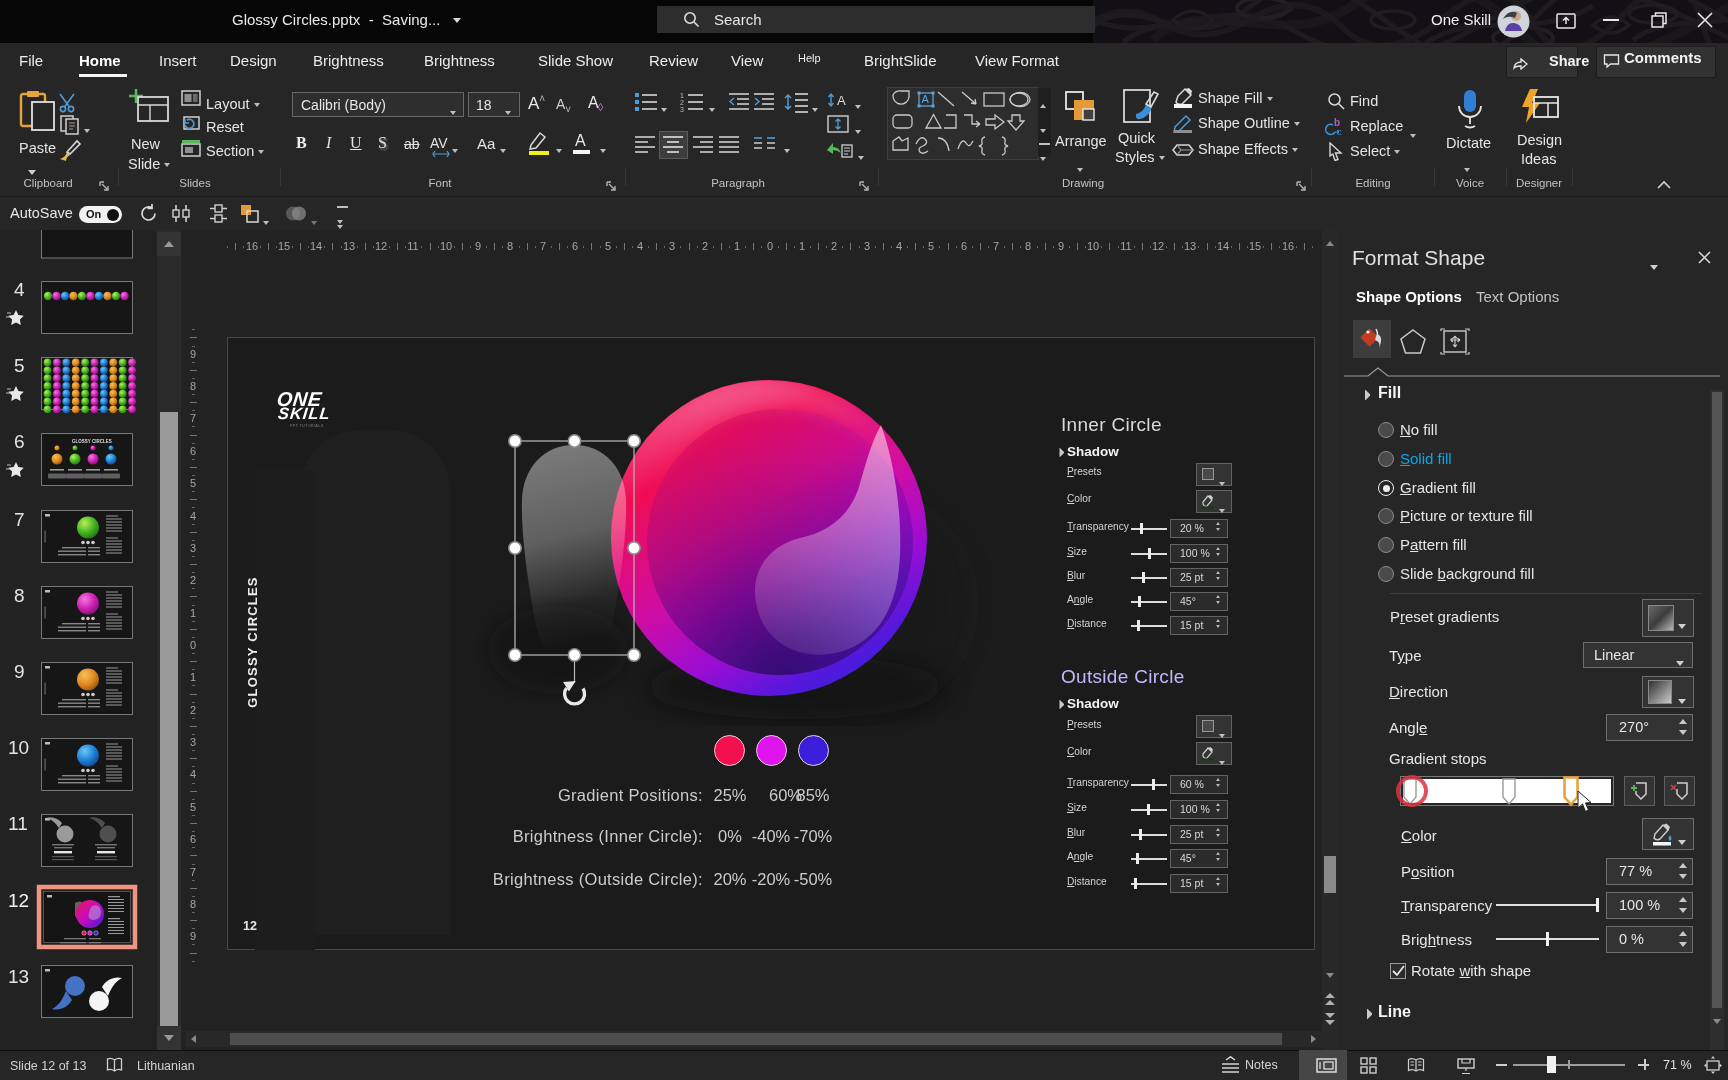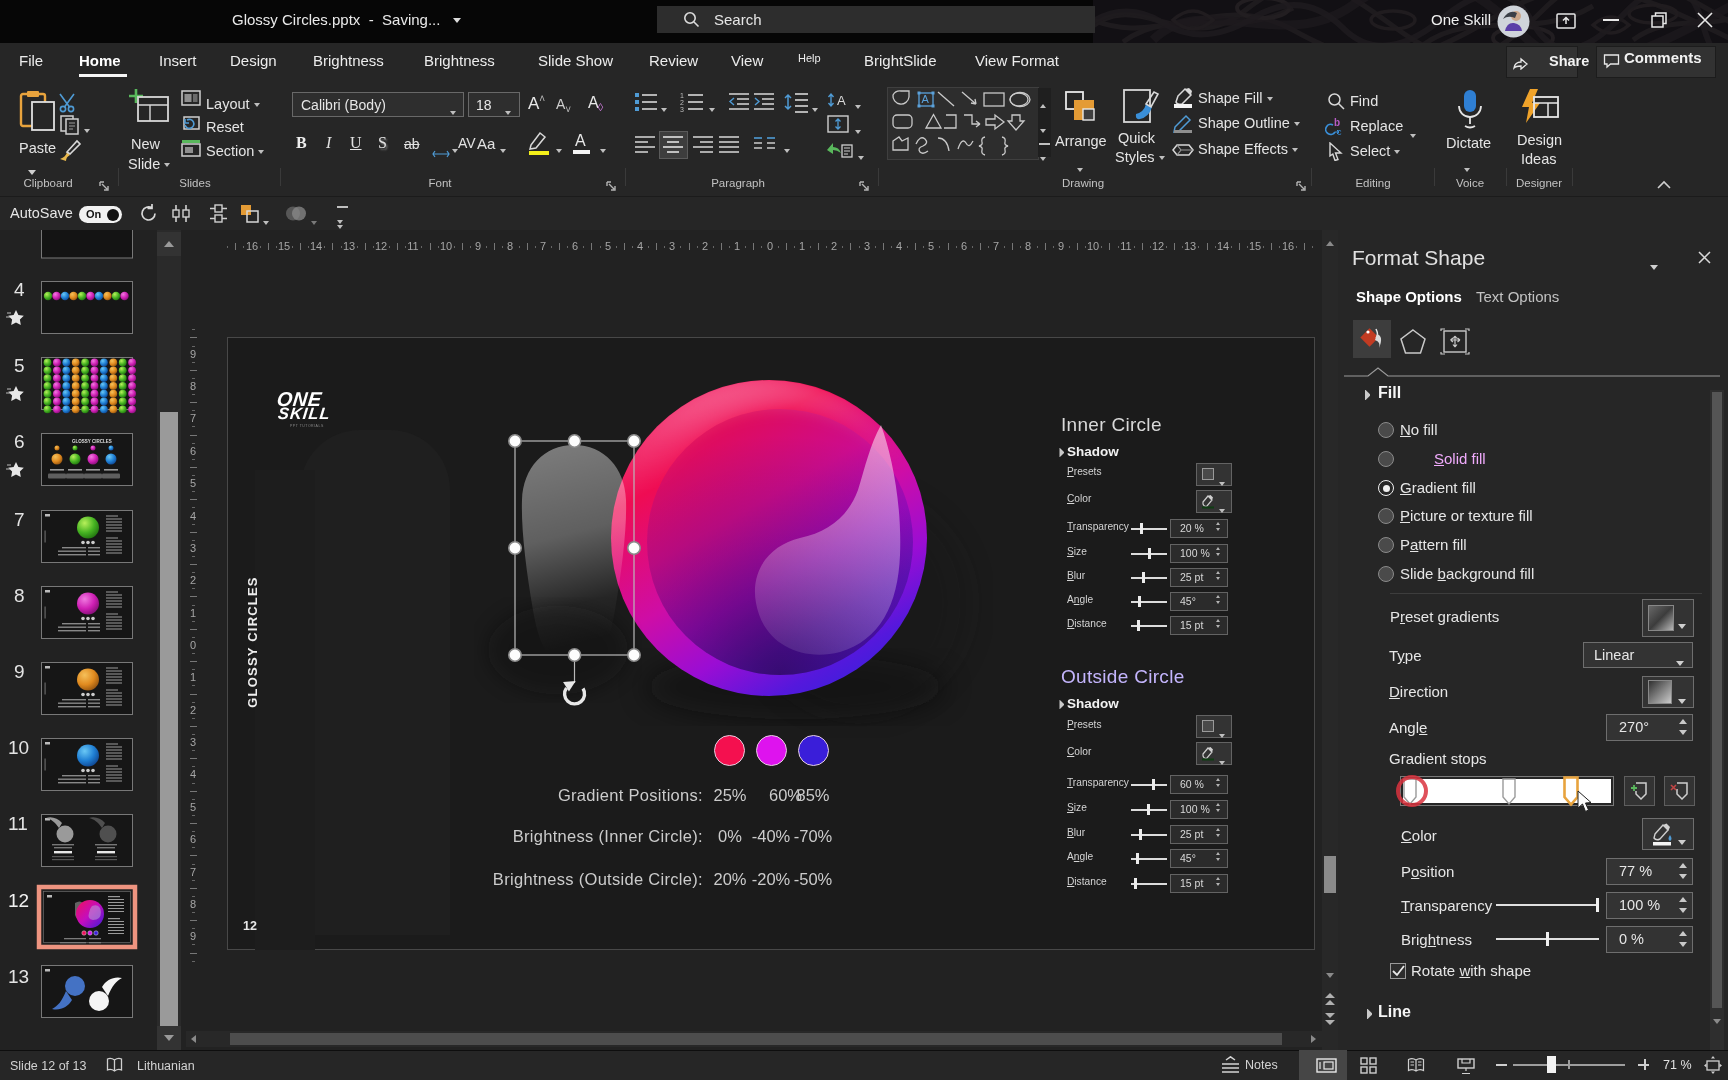--- a/index.html
+++ b/index.html
@@ -159,21 +159,21 @@
 <div class="abs" style="left:468px;top:92px;width:52px;height:25px;background:#2e2e2e;border:1px solid #686868;color:#e6e6e6;font-size:14px;line-height:25px;padding-left:7px;box-sizing:border-box;">18</div>
 <div class="abs" style="left:505px;top:101px;"><span class="cdl"></span></div>
 <div class="abs" style="left:528px;top:94px;color:#e8e8e8;font-size:17px;">A<span style="font-size:10px;color:#bdbdbd;position:relative;top:-7px;">˄</span></div>
 <div class="abs" style="left:556px;top:96px;color:#cfcfcf;font-size:14px;">A<span style="font-size:10px;color:#bdbdbd;position:relative;top:4px;">˅</span></div>
 <div class="abs" style="left:588px;top:94px;color:#e8e8e8;font-size:16px;">A<span style="color:#c979d8;font-size:11px;position:relative;top:3px;left:-1px;">◊</span></div>
 <div class="abs" style="left:296px;top:134px;color:#eee;font-size:16px;font-weight:bold;font-family:'Liberation Serif',serif;">B</div>
 <div class="abs" style="left:326px;top:134px;color:#e2e2e2;font-size:16px;font-style:italic;font-family:'Liberation Serif',serif;">I</div>
 <div class="abs" style="left:350px;top:134px;color:#e2e2e2;font-size:16px;text-decoration:underline;font-family:'Liberation Serif',serif;">U</div>
 <div class="abs" style="left:378px;top:134px;color:#e2e2e2;font-size:16px;font-family:'Liberation Serif',serif;text-shadow:1.5px 1.5px 2px #777;">S</div>
 <div class="abs" style="left:404px;top:136px;color:#e2e2e2;font-size:14px;text-decoration:line-through;">ab</div>
-<div class="abs" style="left:430px;top:135px;color:#e2e2e2;font-size:14px;margin-left:28px;">AV</div>
+<div class="abs" style="left:430px;top:135px;color:#e2e2e2;font-size:14px;">AV</div>
 <svg class="abs" style="left:432px;top:150px;" width="18" height="8" viewBox="0 0 18 8">
     <path d="M3 1 L1 4 L3 7 M15 1 L17 4 L15 7 M1 4 h16" stroke="#4f9bd5" stroke-width="1.2" fill="none"></path>
   </svg>
 <div class="abs" style="left:452px;top:139px;"><span class="cdl"></span></div>
 <div class="abs" style="left:477px;top:135px;color:#e2e2e2;font-size:15px;">Aa</div>
 <div class="abs" style="left:500px;top:139px;"><span class="cdl"></span></div>
 <svg class="abs" style="left:527px;top:131px;" width="24" height="26" viewBox="0 0 24 26">
   <path d="M4 14 L13 2 l5 4 -9 11 -6 1z" fill="none" stroke="#d8d8d8" stroke-width="1.5"></path>
   <rect x="2" y="20" width="20" height="4" fill="#f3ef1a"></rect>
 </svg>
@@ -1393,21 +1393,21 @@
   </svg>
 
 <svg class="abs" style="left:1360px;top:390px;" width="10" height="10" viewBox="0 0 10 10">
     <path d="M9 1 L9 9 L1 9 Z" fill="#c9c9c9" transform="rotate(-45 5 5)"></path>
   </svg>
 <div class="abs" style="left:1378px;top:384px;color:#f5f5f5;font-size:16px;font-weight:bold;">Fill</div>
 
 <div class="abs" style="left:1378px;top:422px;width:16px;height:16px;border-radius:50%;border:1.5px solid #8a8a8a;background:#4a4a4a;box-sizing:border-box;"></div>
 <div class="abs" style="left:1400px;top:421px;color:#e6e6e6;font-size:15px;"><u>N</u>o fill</div>
 <div class="abs" style="left:1378px;top:451px;width:16px;height:16px;border-radius:50%;border:1.5px solid #8a8a8a;background:#4a4a4a;box-sizing:border-box;"></div>
-<div class="abs" style="left:1400px;top:450px;color:#f0abfc;font-size:15px;margin-left:34px;"><u>S</u>olid fill</div>
+<div class="abs" style="left:1400px;top:450px;color:#0ea5e9;font-size:15px;"><u>S</u>olid fill</div>
 <div class="abs" style="left:1378px;top:480px;width:16px;height:16px;border-radius:50%;border:1.5px solid #f0f0f0;background:#262626;box-sizing:border-box;"></div>
 <div class="abs" style="left:1382.5px;top:484.5px;width:7px;height:7px;border-radius:50%;background:#f0f0f0;"></div>
 <div class="abs" style="left:1400px;top:479px;color:#e6e6e6;font-size:15px;"><u>G</u>radient fill</div>
 <div class="abs" style="left:1378px;top:508px;width:16px;height:16px;border-radius:50%;border:1.5px solid #8a8a8a;background:#4a4a4a;box-sizing:border-box;"></div>
 <div class="abs" style="left:1400px;top:507px;color:#e6e6e6;font-size:15px;"><u>P</u>icture or texture fill</div>
 <div class="abs" style="left:1378px;top:537px;width:16px;height:16px;border-radius:50%;border:1.5px solid #8a8a8a;background:#4a4a4a;box-sizing:border-box;"></div>
 <div class="abs" style="left:1400px;top:536px;color:#e6e6e6;font-size:15px;">P<u>a</u>ttern fill</div>
 <div class="abs" style="left:1378px;top:566px;width:16px;height:16px;border-radius:50%;border:1.5px solid #8a8a8a;background:#4a4a4a;box-sizing:border-box;"></div>
 <div class="abs" style="left:1400px;top:565px;color:#e6e6e6;font-size:15px;">Slide <u>b</u>ackground fill</div>
 <div class="abs" style="left:1390px;top:593px;width:312px;height:1px;background:#3d3d3d;"></div>

